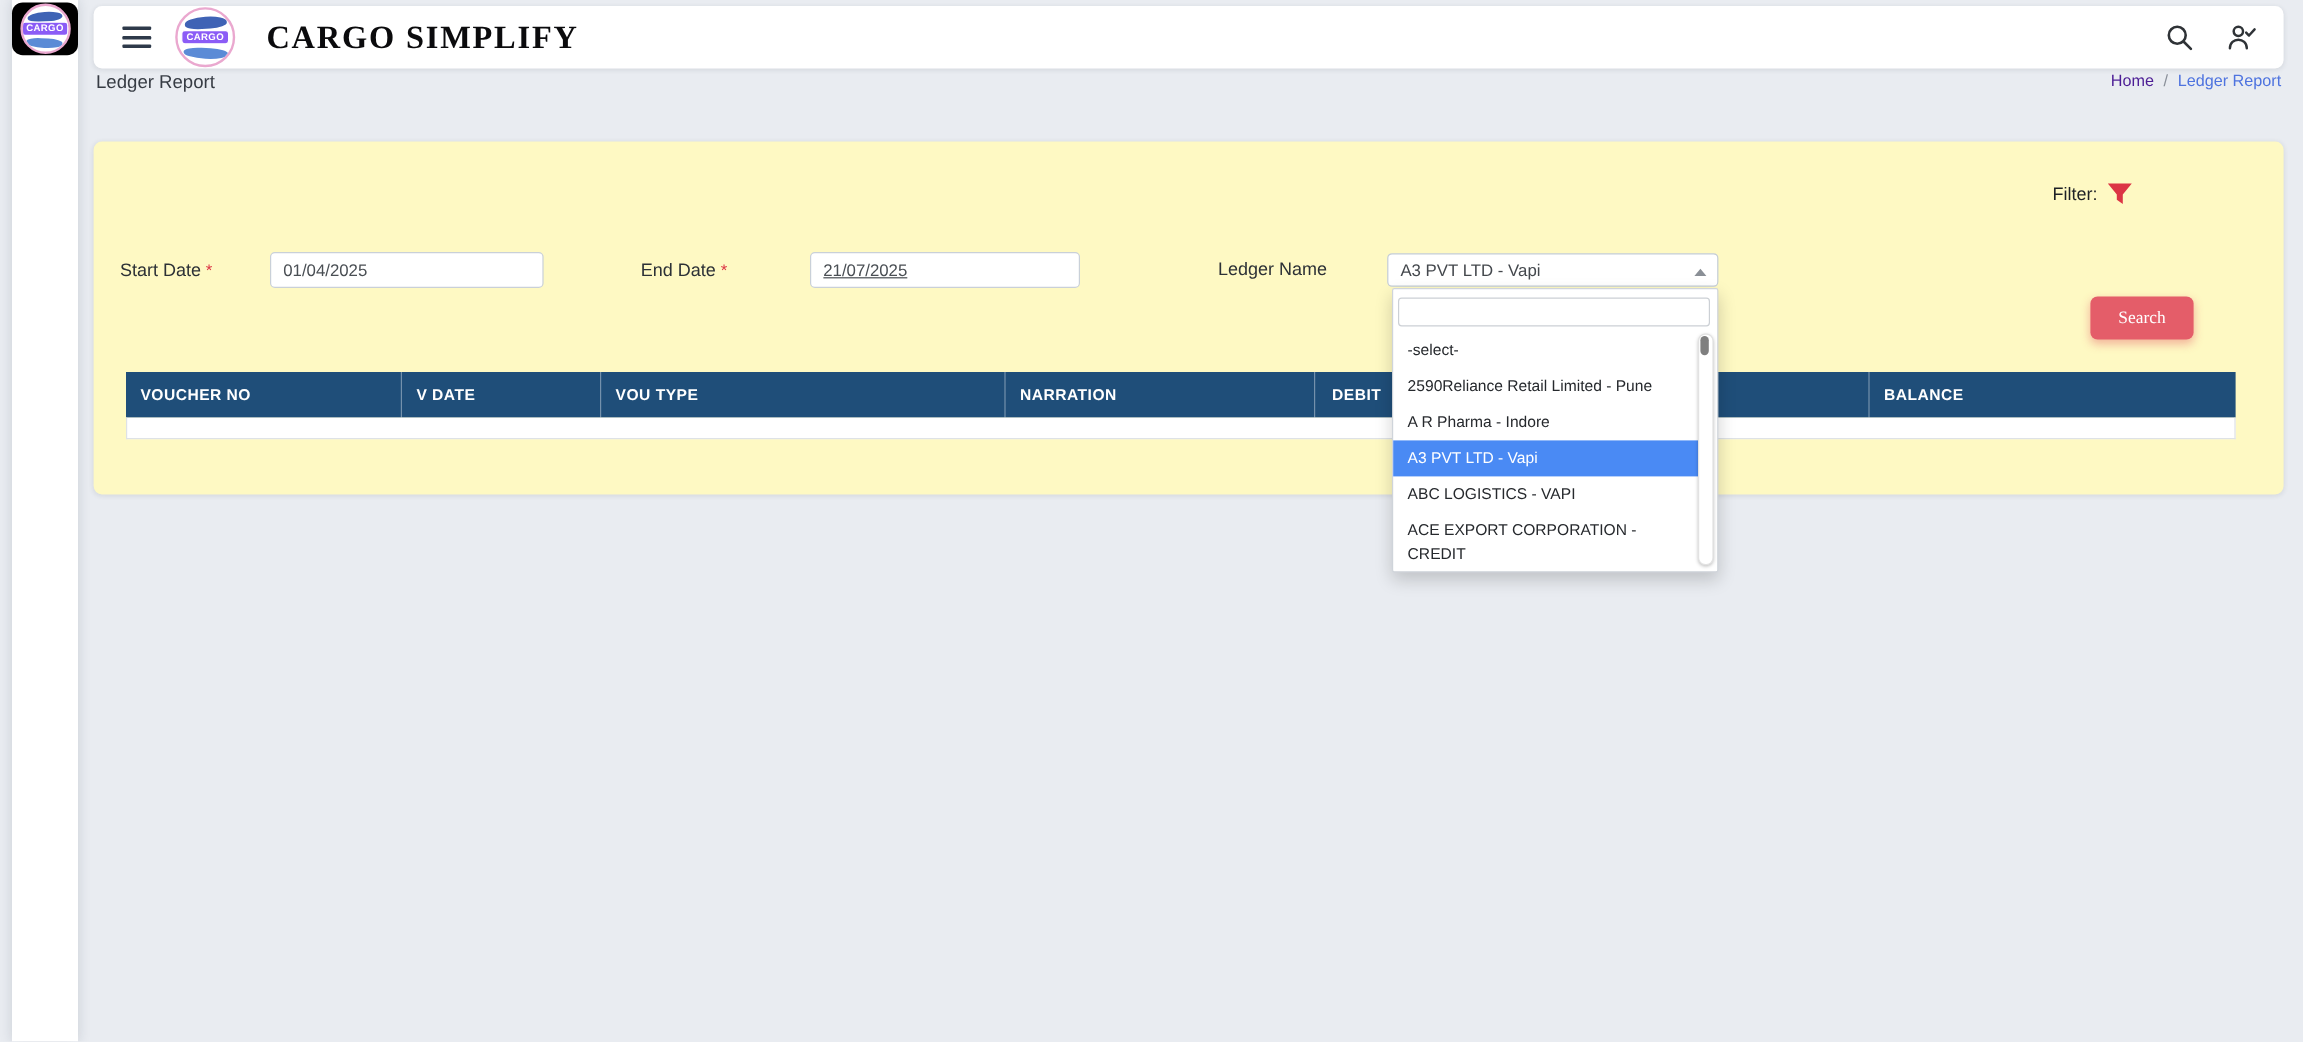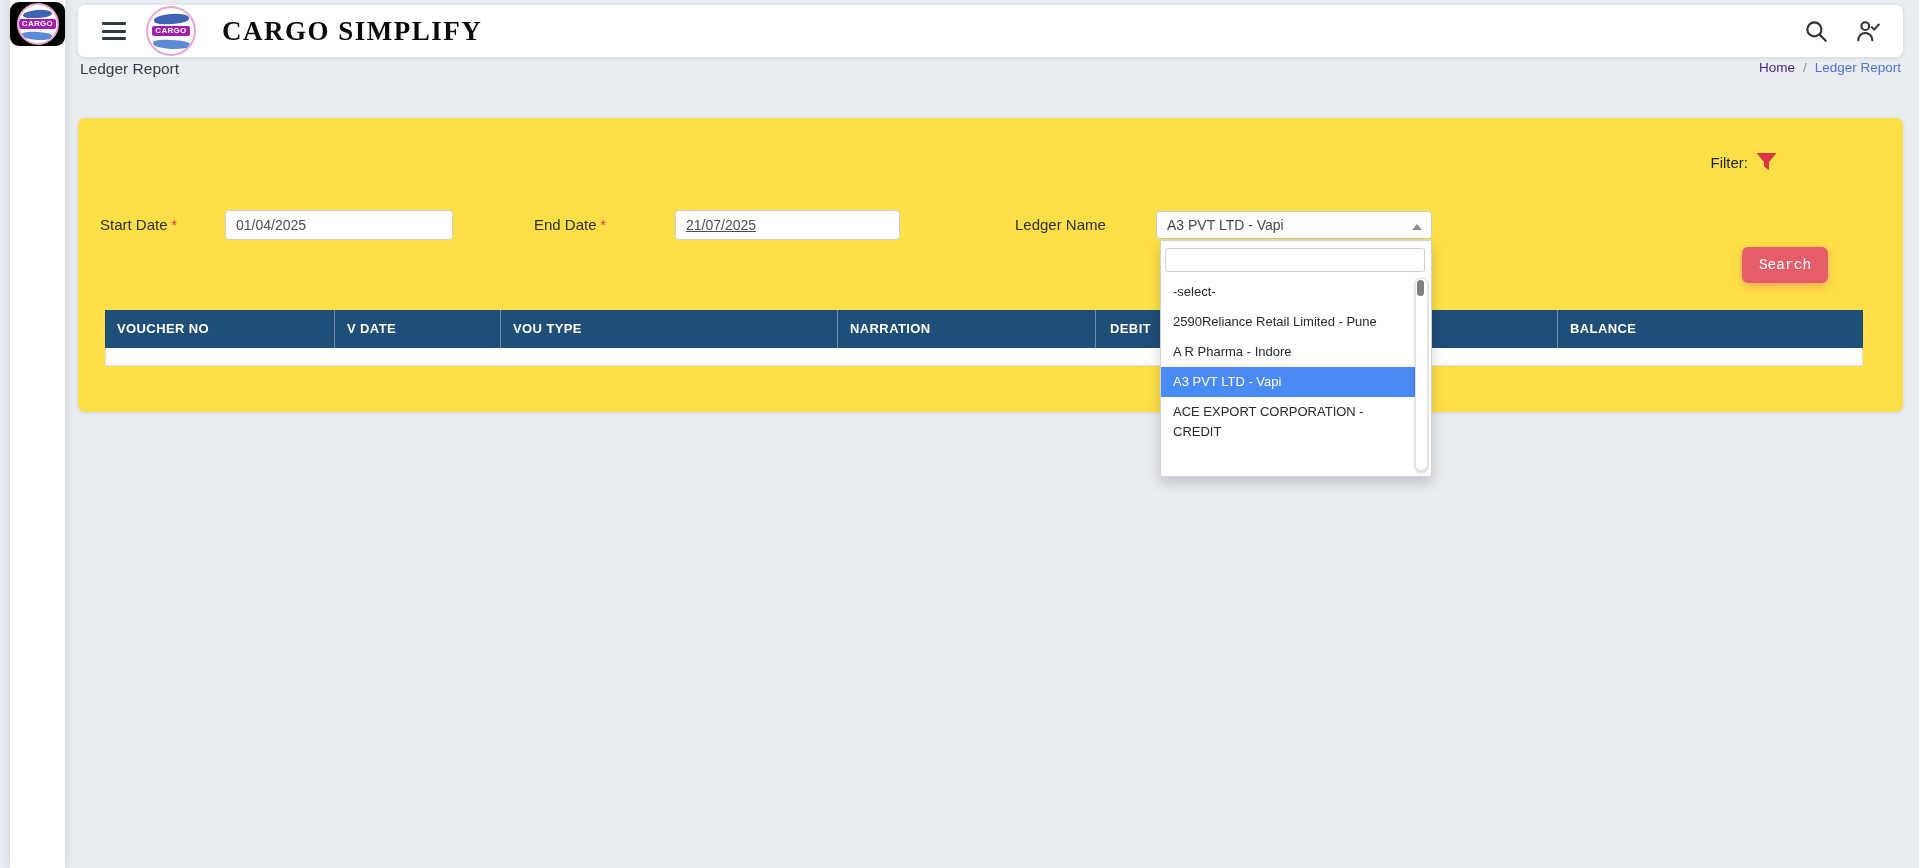--- a/index.html
+++ b/index.html
@@ -14,21 +14,21 @@
     box-shadow:0 0 10px rgba(30,40,60,.15);}
   .sidebar-logo-box{position:absolute;left:0;top:2px;width:55px;height:44px;background:#000;
     border-radius:9px;display:flex;align-items:center;justify-content:center;}
   
   .logo-circle{border-radius:50%;background:#fff;position:relative;overflow:hidden;
     border:2px solid #eaa8cf;display:flex;align-items:center;justify-content:center;}
   .logo-circle .swoosh-top{position:absolute;top:12%;left:12%;width:76%;height:22%;
     background:#3f63b5;border-radius:50% 50% 40% 40%;transform:rotate(-4deg);}
   .logo-circle .swoosh-bottom{position:absolute;bottom:10%;left:10%;width:80%;height:20%;
     background:#5b8bd6;border-radius:40% 40% 50% 50%;transform:rotate(3deg);}
-  .logo-circle .logo-badge{position:relative;z-index:2;background:#a21caf;color:#fff;
+  .logo-circle .logo-badge{position:relative;z-index:2;background:#8b5cf6;color:#fff;
     border:1px solid #fff;border-radius:3px;font-weight:bold;
     font-size:8px;line-height:10px;padding:0 3px;letter-spacing:.3px;}
   .logo-sm{width:38px;height:38px;}
   .logo-md{width:46px;height:46px;}
   
   .header{position:absolute;left:78px;top:5px;width:1825px;height:52px;background:#fff;
     border-radius:7px;box-shadow:0 1px 4px rgba(30,40,60,.10);
     display:flex;align-items:center;padding:0 22px;box-sizing:border-box;}
   .hamburger{width:24px;height:18px;display:flex;flex-direction:column;justify-content:space-between;cursor:pointer;margin-left:2px;}
   .hamburger span{display:block;height:3px;background:#2e3a4a;border-radius:1px;}
@@ -40,38 +40,38 @@
   .hdr-icon + .hdr-icon{margin-left:26px;}
   
   .crumb-row{position:absolute;left:78px;top:60px;width:1825px;height:28px;
     display:flex;align-items:flex-start;justify-content:space-between;padding:0 2px;box-sizing:border-box;}
   .page-title{font-size:15.5px;color:#373c44;}
   .crumbs{font-size:13.5px;display:flex;align-items:center;gap:8px;}
   .crumb-home{color:#4c1d95;}
   .crumb-sep{color:#8a9099;}
   .crumb-link{color:#4e73df;cursor:pointer;}
   
-  .main-card{position:absolute;left:78px;top:118px;width:1825px;height:294px;background:#fde047;
+  .main-card{position:absolute;left:78px;top:118px;width:1825px;height:294px;background:#fef9c3;
     border-radius:7px;box-shadow:0 1px 4px rgba(30,40,60,.10);}
   .filter-wrap{position:absolute;top:32px;right:124px;display:flex;align-items:center;gap:6px;}
   .filter-label{font-size:15px;color:#1d2126;}
   
   .form-row{position:absolute;left:0;top:92px;width:100%;height:30px;}
   .f-label{position:absolute;top:0;line-height:30px;font-size:15px;color:#2c3136;white-space:nowrap;}
   .req{color:#dc3545;margin-left:4px;font-size:14px;}
   .f-input{position:absolute;top:0;height:30px;border:1px solid #c9d0d8;border-radius:4px;
     font-family:"Liberation Sans", sans-serif;font-size:14px;color:#4a4f54;
     padding:0 10px;box-sizing:border-box;background:#fff;outline:none;}
   .select-box{position:absolute;top:1px;height:28px;border:1px solid #c4cdd6;border-radius:4px;
     background:#fff;box-sizing:border-box;display:flex;align-items:center;
     padding:0 22px 0 10px;font-size:14px;color:#44484d;cursor:pointer;}
   .caret-up{position:absolute;right:9px;top:12px;width:0;height:0;
     border-left:5px solid transparent;border-right:5px solid transparent;border-bottom:6px solid #8a8f96;}
   .search-btn{position:absolute;left:1664px;top:129px;width:86px;height:36px;background:#e45d69;
-    border:none;border-radius:6px;color:#fff;font-size:14.5px;font-family:Liberation Mono, monospace;
+    border:none;border-radius:6px;color:#fff;font-size:14.5px;font-family:Liberation Serif, serif;
     cursor:pointer;box-shadow:0 3px 8px rgba(228,93,105,.45);}
   
   .table-wrap{position:absolute;left:27px;top:192px;width:1758px;}
   .thead{display:flex;height:38px;background:#1f4e79;}
   .th{line-height:38px;color:#fff;font-weight:bold;font-size:13px;letter-spacing:.4px;
     padding:0 12px;box-sizing:border-box;border-right:1px solid rgba(255,255,255,.38);
     white-space:nowrap;overflow:hidden;}
   .th:last-child{border-right:none;}
   .empty-row{height:17px;background:#fff;border:1px solid #dee2e6;border-top:none;}
   
@@ -177,18 +177,19 @@
   </div>
 </div>
 
 <div class="dd-panel">
   <input class="dd-search" value="" style="">
   <div class="dd-list">
     <div class="dd-option">-select-</div>
     <div class="dd-option">2590Reliance Retail Limited - Pune</div>
     <div class="dd-option">A R Pharma - Indore</div>
     <div class="dd-option selected">A3 PVT LTD - Vapi</div>
+    <div class="dd-option">ABC LOGISTICS - VAPI</div>
     <div class="dd-option">ACE EXPORT CORPORATION - CREDIT</div>
   </div>
   <div class="dd-track">
     <div class="dd-thumb"></div>
   </div>
 </div>
 
 </body></html>

